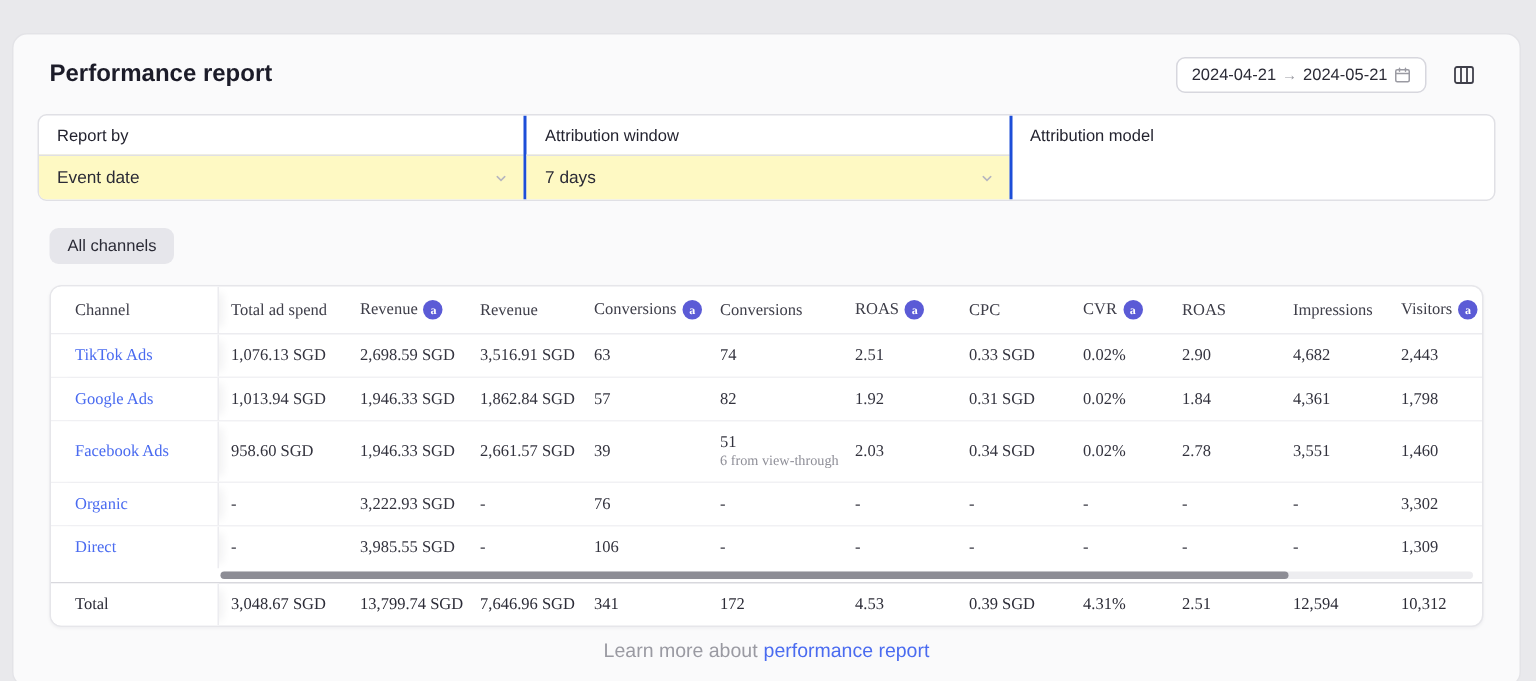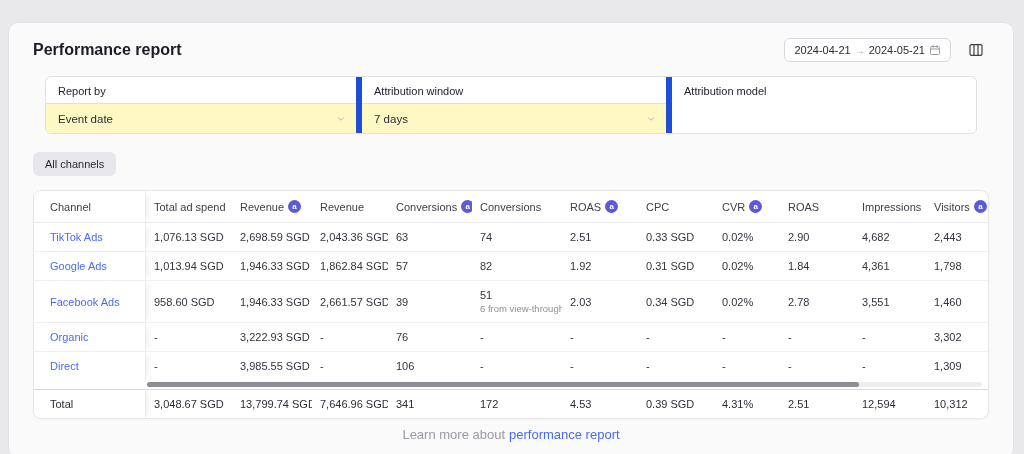--- a/index.html
+++ b/index.html
@@ -23,53 +23,53 @@
   .header-right { display:flex; align-items:center; gap:12px; }
   .date-range {
     display:flex; align-items:center; gap:4px;
     border:1px solid #d7d7de; border-radius:6px; background:#ffffff;
     padding:5px 9px; font-size:11px; color:#2b2b36; cursor:pointer;
   }
   .date-arrow { color:#9a9aa2; font-size:10px; }
   .icon-btn { width:26px; height:26px; display:flex; align-items:center; justify-content:center; border-radius:6px; cursor:pointer; }
 
   .filters {
-    margin:0 36px; background:#ffffff;
+    margin:0 16px; background:#ffffff;
     border:1px solid #e0e0e5; border-radius:6px;
     display:grid; grid-template-columns:1fr 1fr 1fr;
     overflow:hidden;
   }
-  .filter-cell + .filter-cell { border-left:6px solid #1d4ed8; }
+  .filter-cell + .filter-cell { border-left:2px solid #1d4ed8; }
   .filter-label { font-size:11px; color:#23232f; padding:8px 12px 6px; }
   .filter-select {
     border-top:1px solid #e0e0e5; height:29px;
     display:flex; align-items:center; justify-content:space-between;
     padding:0 10px 0 12px; font-size:11.5px; color:#2b2b36; cursor:pointer; background:#fef9c3;
   }
 
   .chip {
     display:inline-flex; align-items:center;
     margin:18px 0 0 24px; background:#e6e6eb; border-radius:6px;
     padding:6px 12px; font-size:11px; font-weight:normal; color:#2b2b36; cursor:pointer;
   }
 
   .table-wrap {
     margin:14px 24px 0; background:#ffffff;
     border:1px solid #e6e6ea; border-radius:8px;
-    overflow:hidden; box-shadow:0 1px 2px rgba(20,20,40,.04);
+    overflow:hidden; box-shadow:0 1px 2px rgba(20,20,40,.04);font-family:Liberation Serif, serif;
   }
   .trow {
     display:grid;
     grid-template-columns:112px 86px 80px 76px 84px 90px 76px 76px 66px 74px 72px 1fr;
     align-items:center;
   }
   .thead { border-bottom:1px solid #ececf0; }
   .th {
     font-size:11px; color:#3e3e49; padding:9px 4px 9px 8px;
-    display:flex; align-items:center; gap:4px; white-space:nowrap; overflow:hidden;
+    display:flex; align-items:flex-start; gap:4px; white-space:nowrap; overflow:hidden;
   }
   .td { font-size:11px; color:#33333e; padding:8px 4px 8px 8px; white-space:nowrap; overflow:hidden; }
   .col-channel { padding-left:16px !important; }
   .sticky {
     align-self:stretch; display:flex; align-items:center;
     border-right:1px solid #ececf0;
     box-shadow:6px 0 6px -4px rgba(25,25,40,.07);
     background:#fff;
   }
   .tbody .trow { border-bottom:1px solid #f1f1f4; }
@@ -199,21 +199,21 @@
           <div class="td col-channel sticky">
             <span class="channel-link">TikTok Ads</span>
           </div>
           <div class="td">
             <div>1,076.13 SGD</div>
           </div>
           <div class="td">
             <div>2,698.59 SGD</div>
           </div>
           <div class="td">
-            <div>2,043.36 SGD</div>
+            <div>3,516.91 SGD</div>
           </div>
           <div class="td">
             <div>63</div>
           </div>
           <div class="td">
             <div>74</div>
           </div>
           <div class="td">
             <div>2.51</div>
           </div>

